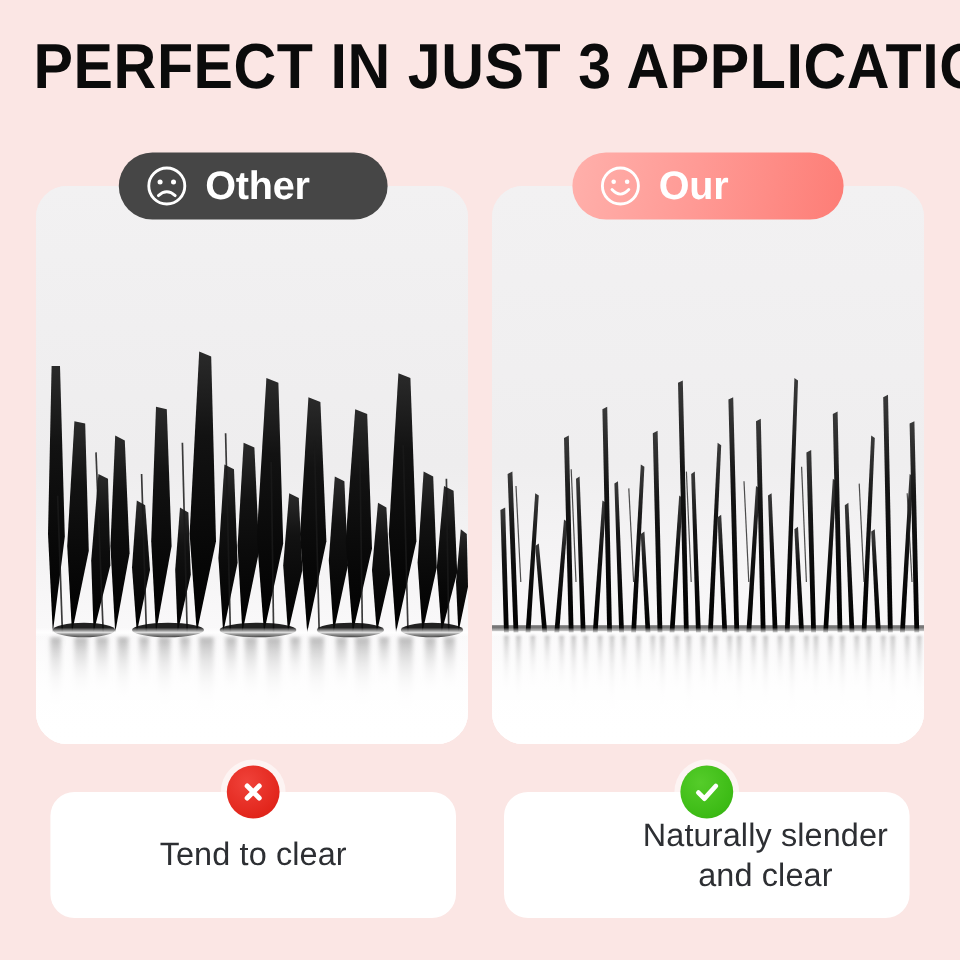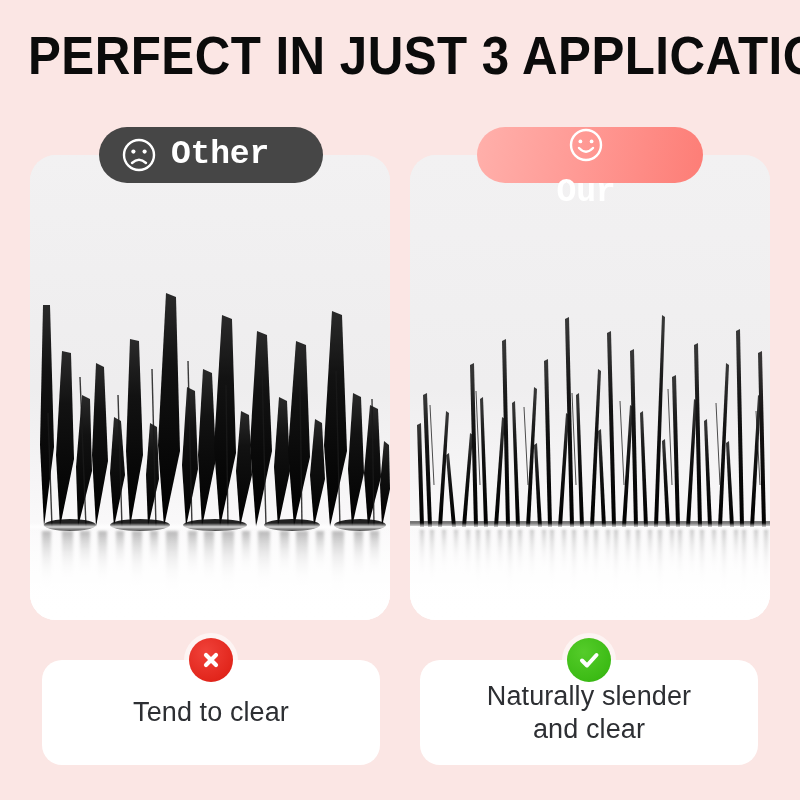--- a/index.html
+++ b/index.html
@@ -84,51 +84,49 @@
     z-index: 5;
   }
   .badge-label {
     font-size: 33px;
     font-weight: 700;
     color: #ffffff;
     line-height: 1;
     letter-spacing: -0.2px;
     position: relative;
     top: -1px;
-    font-family: Liberation Mono, monospace;
   }
   .badge-other {
     left: 99px;
     width: 224px;
     background: #464646;
   }
   .badge-our {
     left: 477px;
     width: 226px;
     background: linear-gradient(100deg, #ffb0ab 0%, #ff9a95 45%, #fd7d76 100%);
-    flex-direction: column;
   }
   .face-icon { width: 36px; height: 36px; flex: 0 0 36px; }
 
   
   .caption-card {
     position: absolute;
     top: 660px;
     width: 338px;
     height: 105px;
     background: #ffffff;
     border-radius: 20px;
     display: flex;
     align-items: center;
     justify-content: center;
     text-align: center;
     padding: 0 18px;
   }
   .caption-left  { left: 42px; }
-  .caption-right { left: 420px; }
+  .caption-right { left: 420px; justify-content: flex-end; }
 
   .caption-text {
     font-size: 27px;
     line-height: 33px;
     color: #2d2f33;
     font-weight: 400;
     letter-spacing: 0.1px;
     white-space: pre-line;
   }
 

